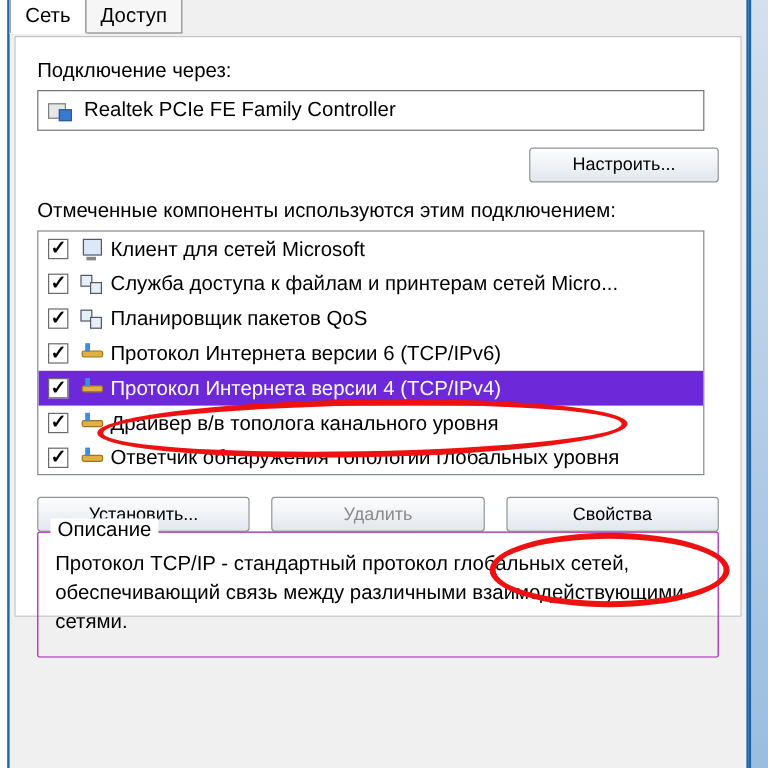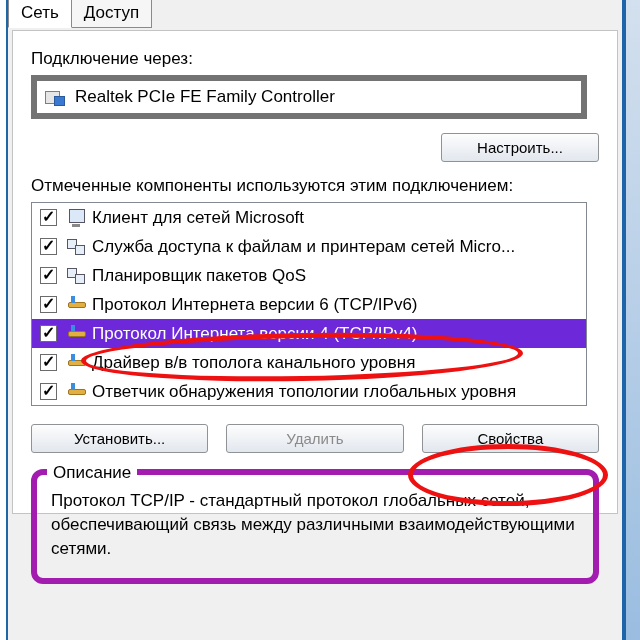--- a/index.html
+++ b/index.html
@@ -3,21 +3,21 @@
 <meta charset="utf-8">
 <style>
   html,body{margin:0;padding:0;width:640px;height:640px;background:#fcfdfe;font-family:"Segoe UI",Tahoma,sans-serif;font-size:17px;color:#000;}
   .window{position:relative;width:614px;height:640px;border:2px solid #1d64a8;border-top:none;margin-left:6px;background:#f0f0f0;}
   .tabs{display:flex;position:relative;top:-2px;}
   .tab{border:1px solid #8a8a8a;padding:4px 12px;background:#fff;position:relative;}
   .tab.active{border-bottom:1px solid #fff;z-index:2;}
   .tab.inactive{background:#f6f6f6;margin-left:-1px;}
   .panel{border:1px solid #c3c3c3;background:#fff;margin:0 4px;padding:18px 18px 10px 18px;position:relative;height:484px;box-sizing:border-box;}
   .label{margin-bottom:6px;}
-  .adapter-row{border:6px solid #737373;background:#fff;padding:6px 8px;display:flex;align-items:center;gap:10px;width:556px;box-sizing:border-box;}
+  .adapter-row{border:1px solid #737373;background:#fff;padding:6px 8px;display:flex;align-items:center;gap:10px;width:556px;box-sizing:border-box;}
   .nic-icon{width:20px;height:18px;position:relative;}
   .nic-icon::before{content:"";position:absolute;left:0;top:3px;width:13px;height:11px;background:#e6e6e6;border:1px solid #7e7e7e;}
   .nic-icon::after{content:"";position:absolute;right:0;bottom:0;width:9px;height:8px;background:#3a79d0;border:1px solid #285a9c;}
   .btn{border:1px solid #8f9396;border-radius:3px;background:linear-gradient(#fdfdfd,#e2e7ee);padding:5px 0;font-family:inherit;font-size:15px;cursor:default;text-align:center;}
   .btn.disabled{color:#8a8a8a;}
   .configure-row{display:flex;justify-content:flex-end;margin:14px 0 14px 0;}
   .configure-row .btn{width:158px;}
   .listbox{border:1px solid #828790;background:#fff;width:556px;height:204px;box-sizing:border-box;margin-top:6px;overflow:hidden;}
   .li-row{display:flex;align-items:center;gap:6px;height:29px;padding-left:4px;white-space:nowrap;position:relative;}
   .li-row.selected{background:#6d28d9;color:#fff;align-items:center;}
@@ -26,21 +26,21 @@
   .li-row.selected .chk{background:#fff;}
   .mini{width:20px;height:18px;position:relative;flex:0 0 20px;}
   .mini.mon::before{content:"";position:absolute;left:3px;top:0;width:14px;height:12px;border:1px solid #556;background:#dbe8f7;}
   .mini.mon::after{content:"";position:absolute;left:6px;bottom:0;width:8px;height:3px;background:#888;}
   .mini.net::before{content:"";position:absolute;left:1px;top:1px;width:8px;height:8px;border:1px solid #556;background:#e6eef8;}
   .mini.net::after{content:"";position:absolute;right:1px;bottom:1px;width:8px;height:8px;border:1px solid #556;background:#e6eef8;}
   .mini.prot::before{content:"";position:absolute;left:2px;top:6px;width:16px;height:4px;background:#e2b040;border:1px solid #9c7320;border-radius:2px;}
   .mini.prot::after{content:"";position:absolute;left:5px;top:0px;width:4px;height:7px;background:#3b8de0;}
   .btn-row{display:flex;gap:18px;margin-top:18px;}
   .btn-row .btn{flex:1;}
-  .grp{border:6px solid #a21caf;border-radius:12px;margin-top:16px;padding:14px 14px 18px 14px;position:relative;}
+  .grp{border:1px solid #a21caf;border-radius:2px;padding:14px 14px 18px 14px;position:relative;}
   .grp-title{position:absolute;top:-12px;left:10px;background:#fff;padding:0 6px;}
   .grp-text{line-height:1.4;}
   .red-ring{position:absolute;pointer-events:none;border:5px solid #e11;border-radius:50%/50%;}
   .ring1{left:68px;top:302px;width:432px;height:38px;transform:rotate(-1deg);}
   .ring2{left:395px;top:413px;width:190px;height:52px;}
   .edge{position:absolute;right:0;top:0;width:14px;height:640px;background:linear-gradient(#d3e0ee,#9abde0);border-left:2px solid #1d64a8;}
 </style>
 </head>
 <body>
 

